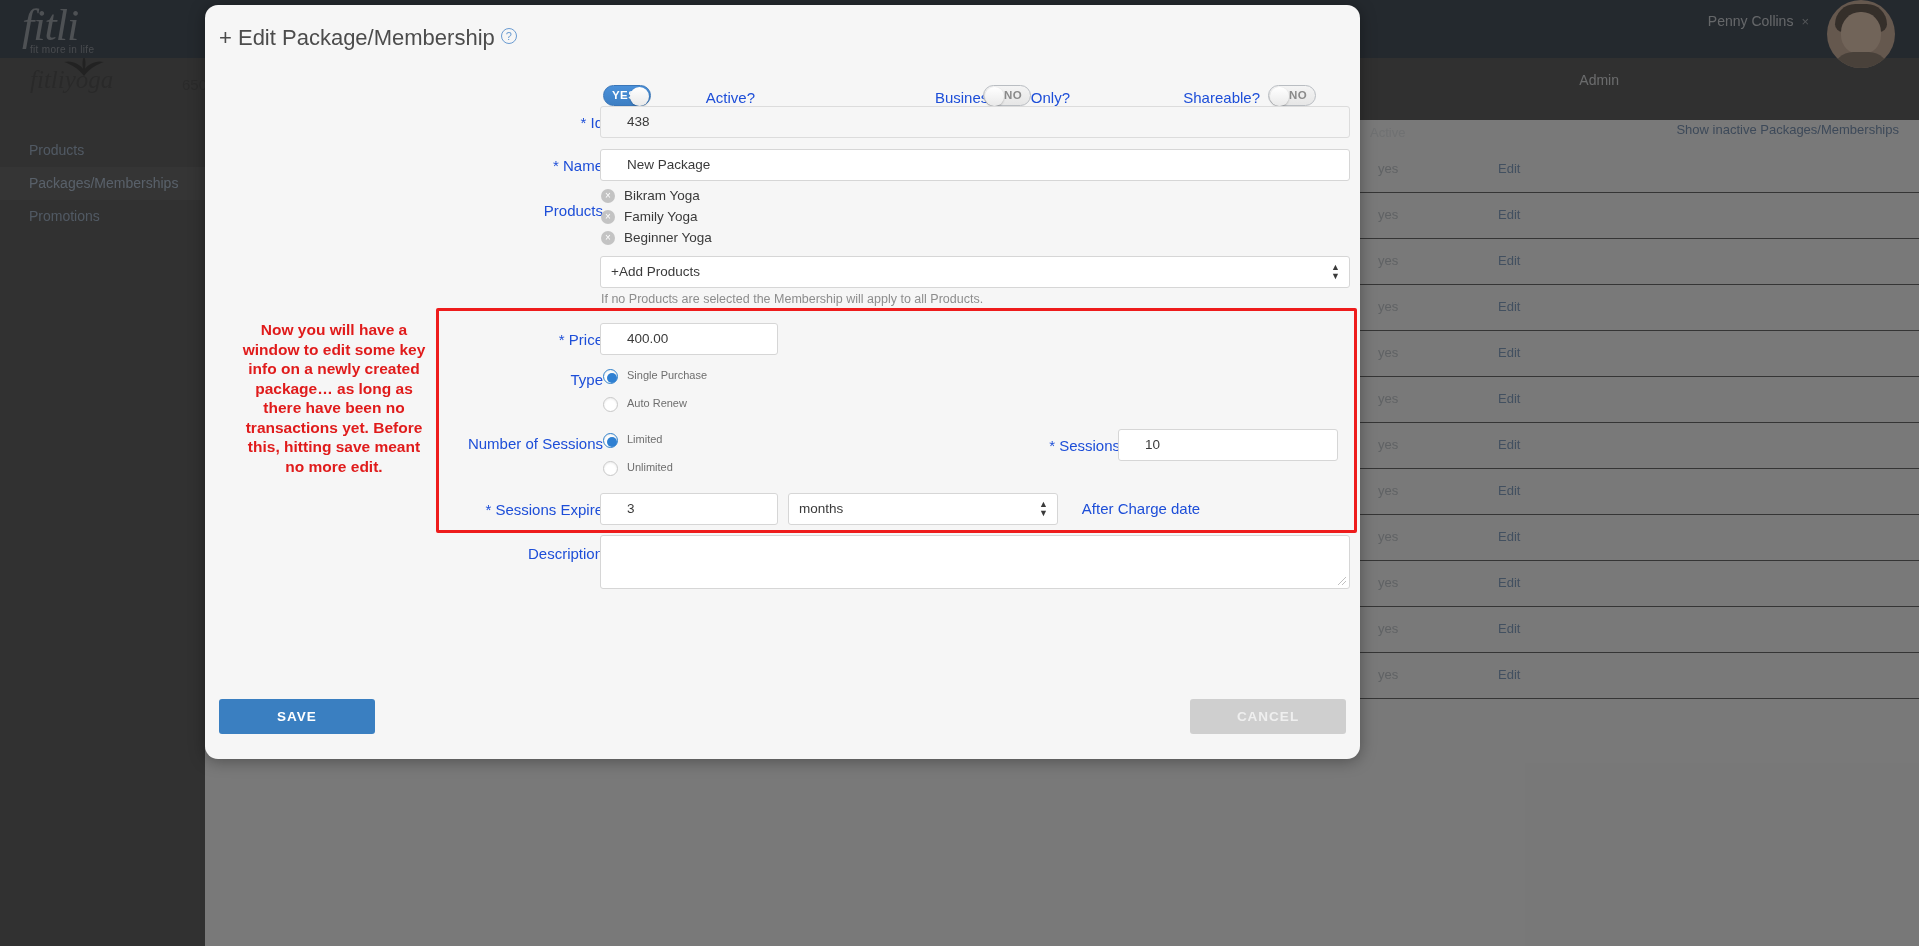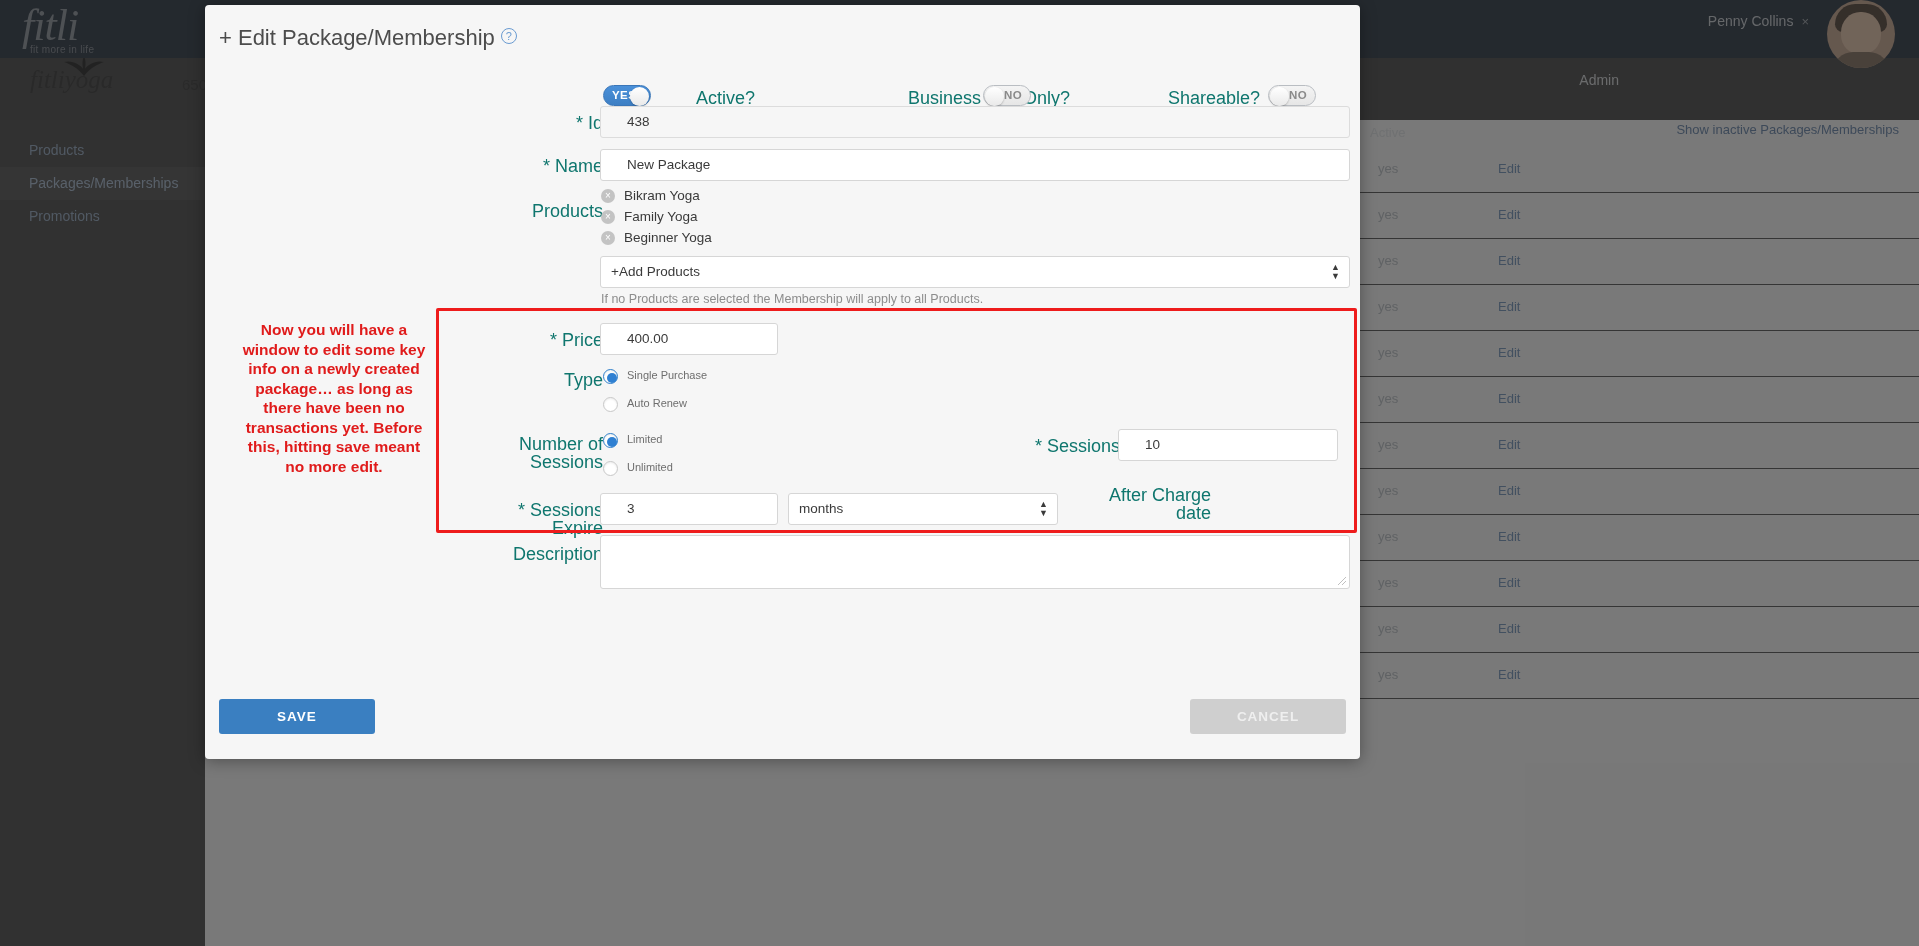--- a/index.html
+++ b/index.html
@@ -102,37 +102,37 @@
 
   .dim-overlay {
     position: absolute; inset: 0; background: rgba(40,40,40,0.62);
   }
 
   
   .modal {
     position: absolute; left: 205px; top: 5px;
     width: 1155px; height: 754px;
     background: #f6f6f6;
-    border-radius: 4px;
+    border-radius: 13px;
     box-shadow: 0 2px 16px rgba(0,0,0,0.35);
   }
   .modal-title {
     position: absolute; left: 14px; top: 20px;
     font-size: 22px; color: #4c4c4c; font-weight: 400;
   }
   .help-icon {
     display: inline-block; width: 16px; height: 16px;
     border: 1px solid #6a9bd1; border-radius: 50%;
     color: #6a9bd1; font-size: 11px; line-height: 14px;
     text-align: center; vertical-align: 5px; margin-left: 6px;
   }
 
   .modal-body { position: absolute; left: 0; top: 58px; width: 1155px; }
   .lbl {
-    position: absolute; color: #0f766e; font-size: 18px;
+    position: absolute; color: #1d4ed8; font-size: 15px;
     text-align: right; line-height: 18px;
   }
 
   
   .toggle-row { position: absolute; left: 0; top: 10px; width: 1155px; height: 30px; }
   .toggle {
     position: absolute; width: 48px; height: 21px; border-radius: 11px;
     border: 1px solid #b9bdc2;
   }
   .toggle.on {
@@ -400,21 +400,21 @@
 
       <div class="lbl" style="left:820px; top:374px; width:95px;">* Sessions</div>
       <div class="inp" style="left:913px; top:366px; width:220px;">10</div>
 
       <div class="lbl" style="left:268px; top:438px; width:130px;">* Sessions Expire</div>
       <div class="inp" style="left:395px; top:430px; width:178px;">3</div>
       <div class="sel" style="left:583px; top:430px; width:270px;">
         <span>months</span>
         <span class="arrows">▲<br>▼</span>
       </div>
-      <div class="lbl" style="left:866px; top:423px; width:140px; text-align:right;">After Charge date</div>
+      <div class="lbl" style="left:866px; top:437px; width:140px; text-align:center;">After Charge date</div>
 
       <div class="lbl" style="left:308px; top:482px; width:90px;">Description</div>
       <div class="ta" style="left:395px; top:472px; width:750px; height:54px;">
         <svg class="ta-grip" viewBox="0 0 10 10">
           <path d="M9 1 L1 9 M9 5 L5 9" stroke="#c0c0c0" stroke-width="1" fill="none"></path>
         </svg>
       </div>
     </div>
 
     <div class="red-box"></div>

